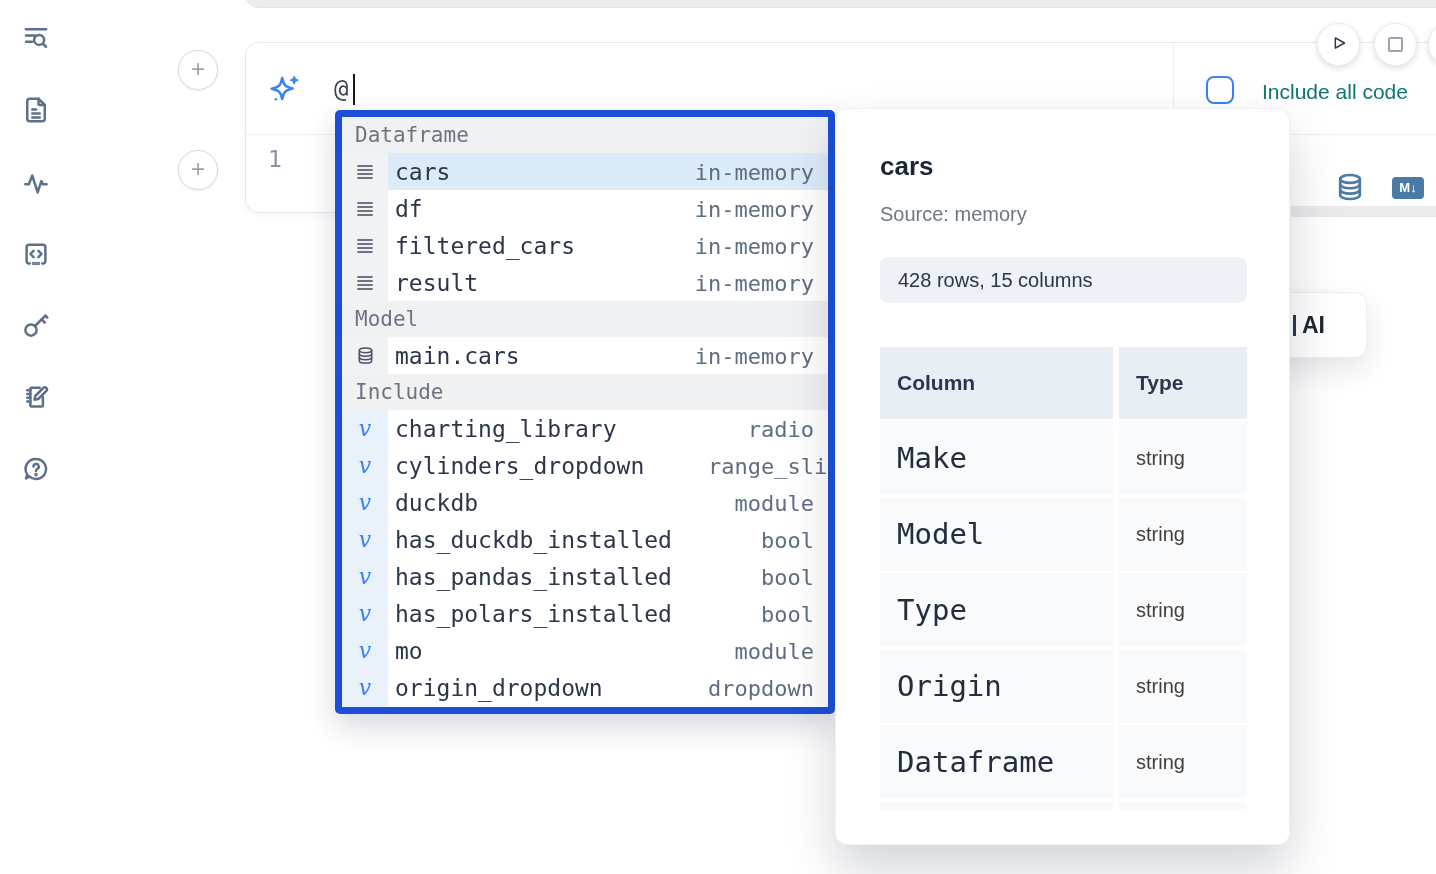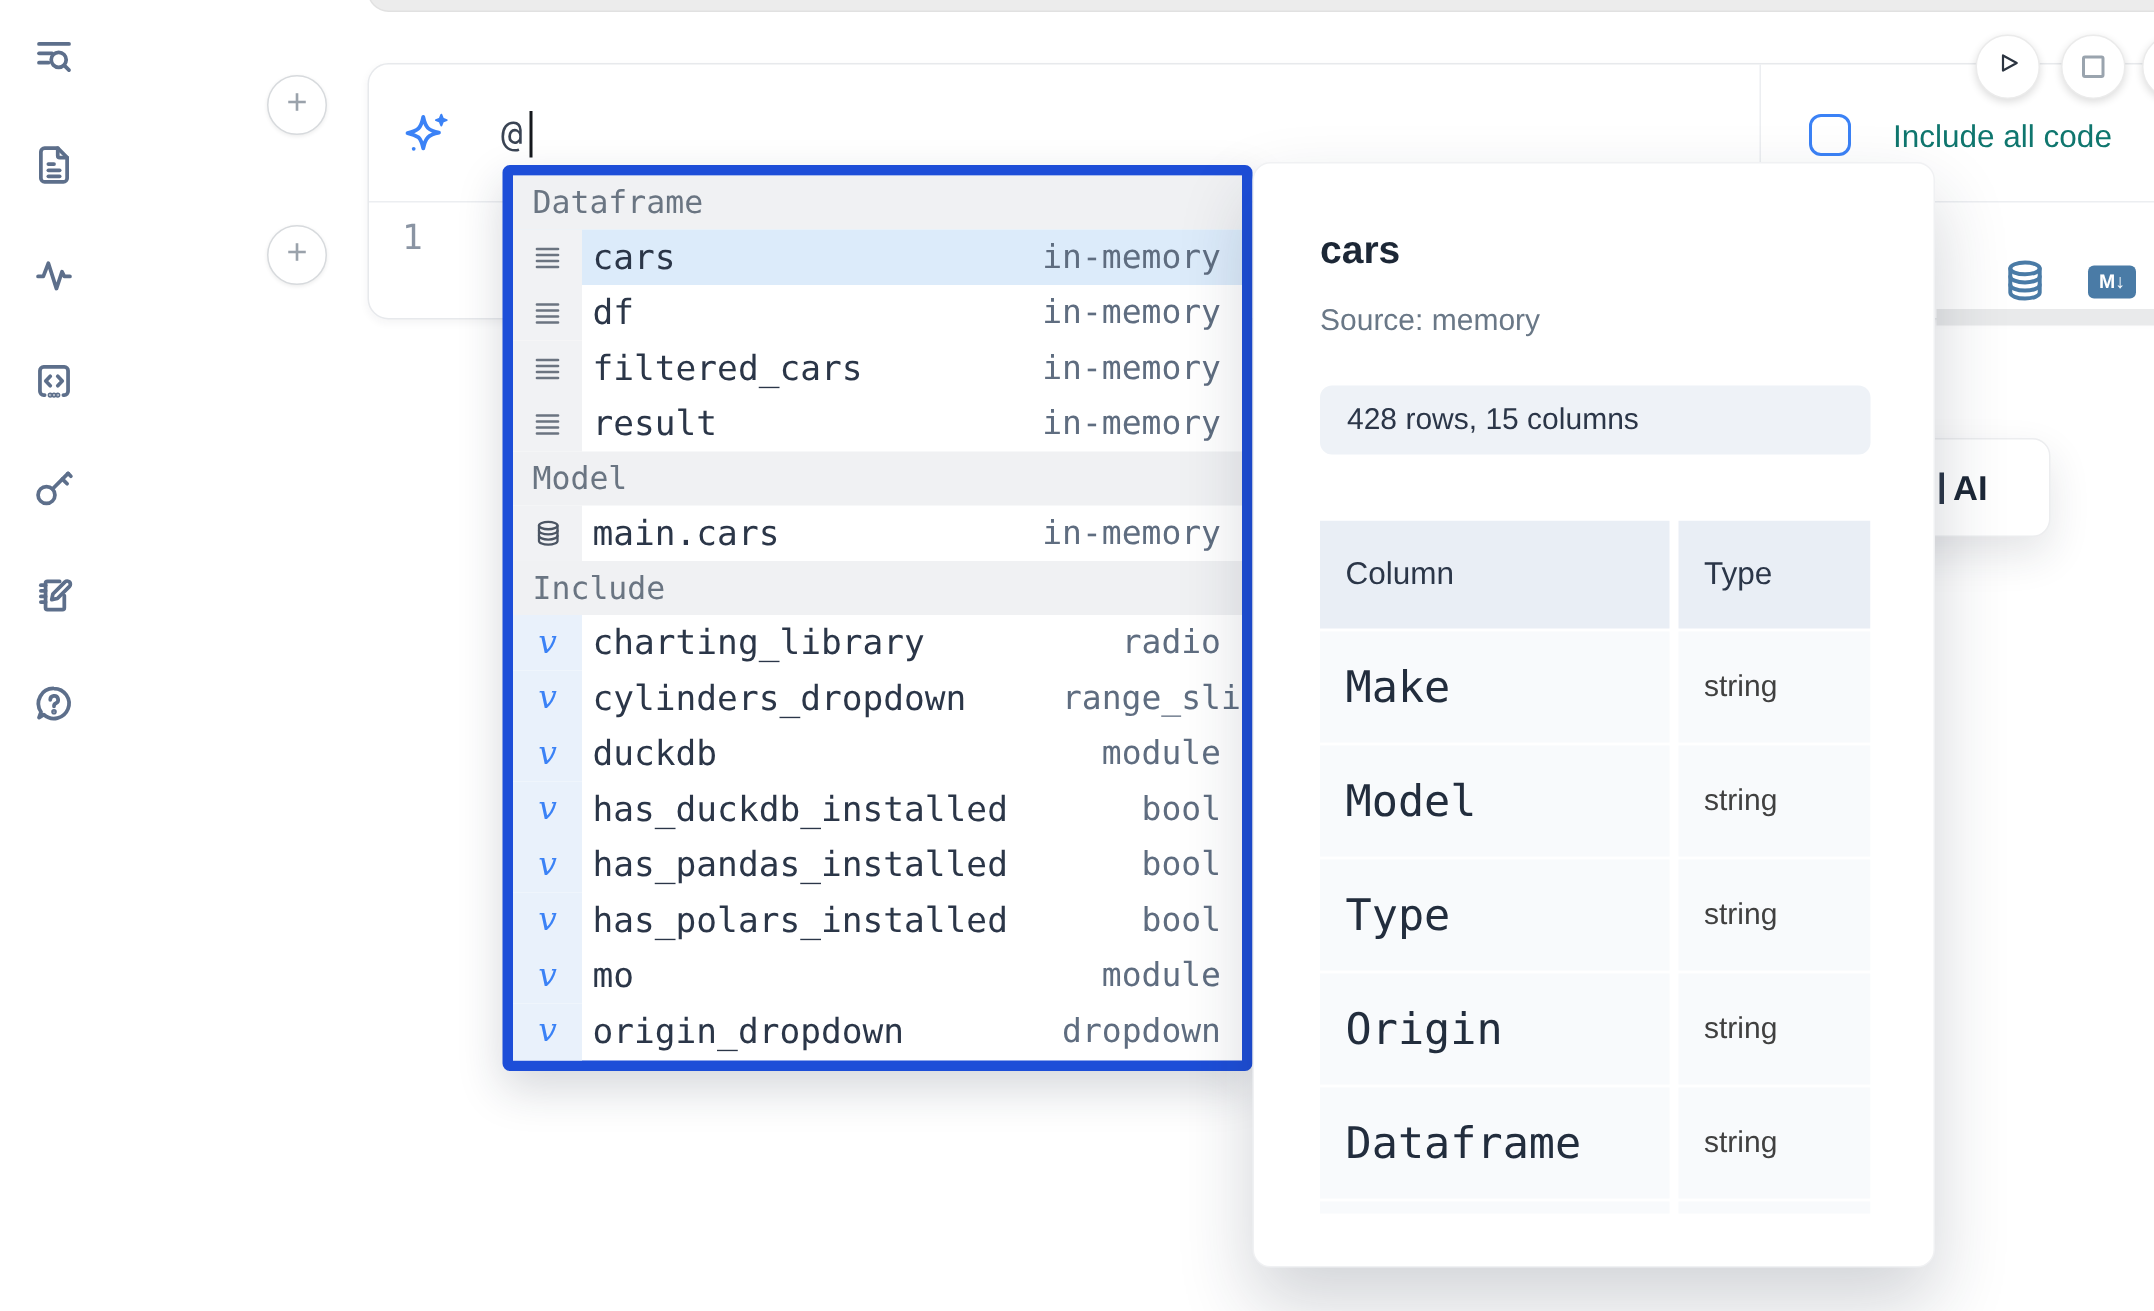--- a/index.html
+++ b/index.html
@@ -95,21 +95,21 @@
   .pv-source { position:absolute; left:44px; top:94px; font-size:20px; color:#6a7887;text-align:right; }
   .pv-badge {
     position:absolute; left:44px; top:148px; width:367px; height:46px; border-radius:8px;
     background:#eef2f7; color:#2b3648; font-size:20px; line-height:46px; padding-left:18px;
   }
   .pv-table {
     position:absolute; left:44px; top:238px; width:367px; height:462px; overflow:hidden;
     display:grid; grid-template-columns:233px 128px; grid-auto-rows:74px;
     grid-template-rows:72px; gap:2px 6px;
   }
-  .pv-th { background:#e9eef5; font-size:21px; color:#2b3648; display:flex; align-items:center; padding-left:17px; }
+  .pv-th { background:#e9eef5; font-size:21px; color:#2b3648; display:flex; align-items:center; padding-left:17px;font-weight:bold; }
   .pv-td { background:#f8fafc; display:flex; align-items:center; padding-left:17px; }
   .pv-col { font-family:"DejaVu Sans Mono", monospace; font-size:29px; color:#222d3d; }
   .pv-type { font-size:20px; color:#404040; }
 
   
   .ai-frag {
     position:absolute; left:1240px; top:292px; width:127px; height:66px;
     background:#fff; border:1px solid #ecedef; border-radius:12px;
     box-shadow:0 12px 28px rgba(30,40,60,.12); z-index:15;
   }

